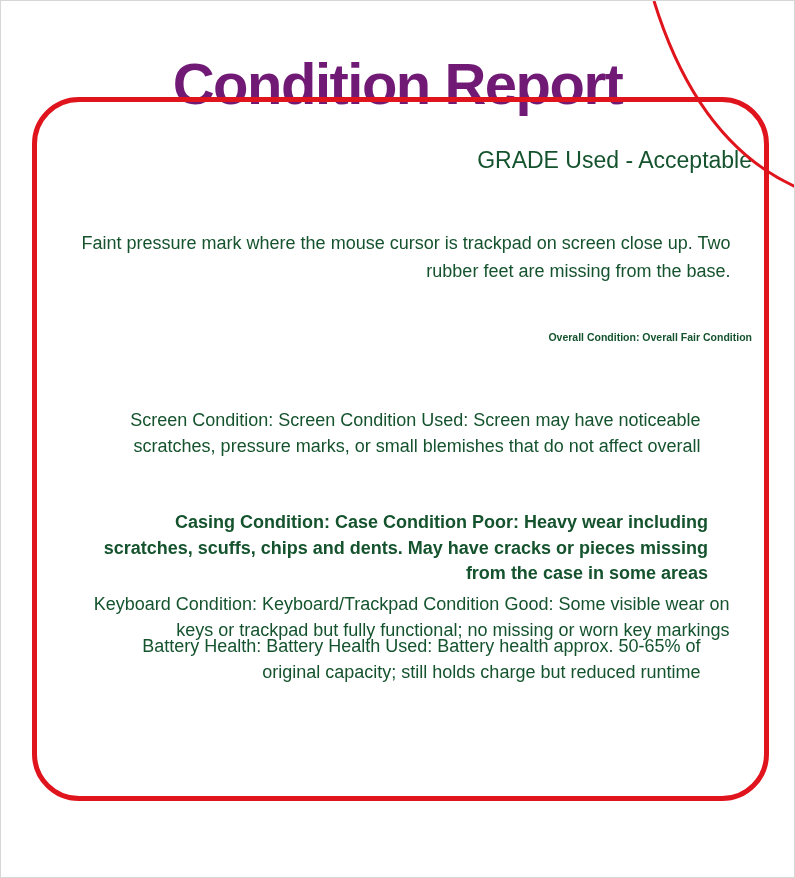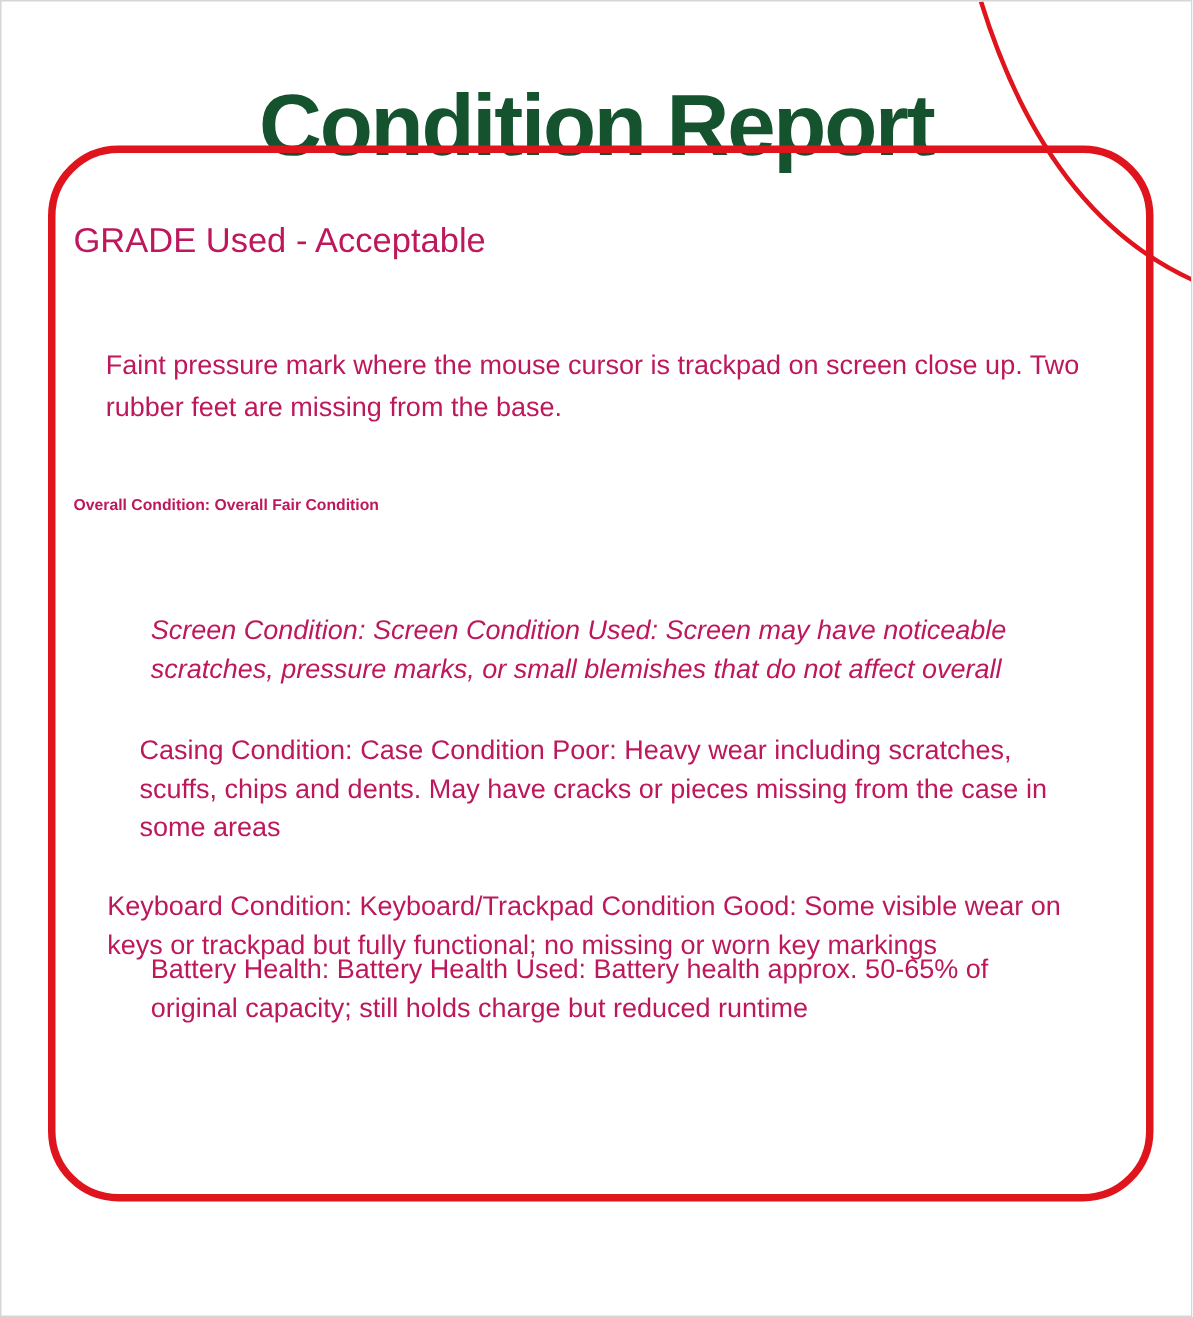--- a/index.html
+++ b/index.html
@@ -19,21 +19,21 @@
   .report-title {
     position: absolute;
     top: 4px;
     left: 0;
     right: 0;
     text-align: center;
     font-size: 58px;
     line-height: 80px;
     font-weight: bold;
     letter-spacing: -1.5px;
-    color: #14532d;
+    color: #701a75;
     white-space: nowrap;
   }
   .swoosh {
     position: absolute;
     top: 0;
     left: 645px;
     width: 150px;
     height: 200px;
     pointer-events: none;
   }
@@ -45,22 +45,22 @@
     height: 704px;
     box-sizing: border-box;
     border: 5px solid #e0141c;
     border-radius: 47px;
     background: transparent;
   }
   .report-box .block {
     position: absolute;
     left: 12px;
     right: 12px;
-    text-align: left;
-    color: #be185d;
+    text-align: right;
+    color: #14532d;
   }
   .block p {
     margin: 0 auto;
   }
   .grade-line {
     top: 43px;
     font-size: 23px;
     line-height: 30px;
     color: #333333;
   }
@@ -75,22 +75,22 @@
     font-size: 10.5px;
     font-weight: 600;
     line-height: 14px;
     color: #222222;
   }
   .body-para {
     font-size: 18px;
     line-height: 25.5px;
   }
   .screen-para  { top: 306px; }
-  .screen-para p  { max-width: 600px; font-style: italic; }
-  .casing-para  { top: 386px; }
+  .screen-para p  { max-width: 600px; }
+  .casing-para  { top: 408px; font-weight: bold; }
   .casing-para p  { max-width: 615px; }
   .keyboard-para { top: 490px; }
   .keyboard-para p { max-width: 658px; }
   .battery-para { top: 532px; }
   .battery-para p { max-width: 600px; }
 </style>
 </head>
 <body>
 
 <div class="page">

